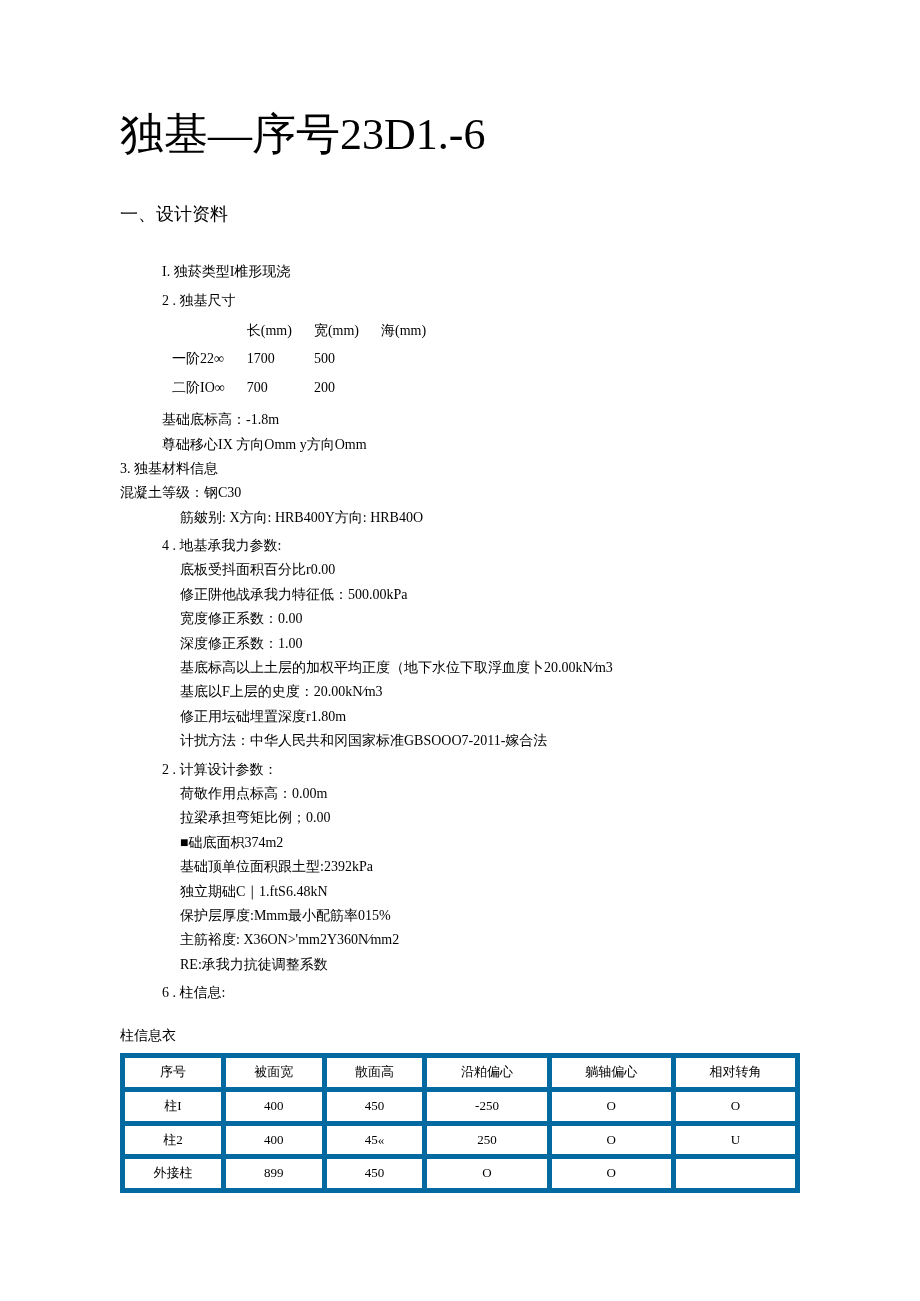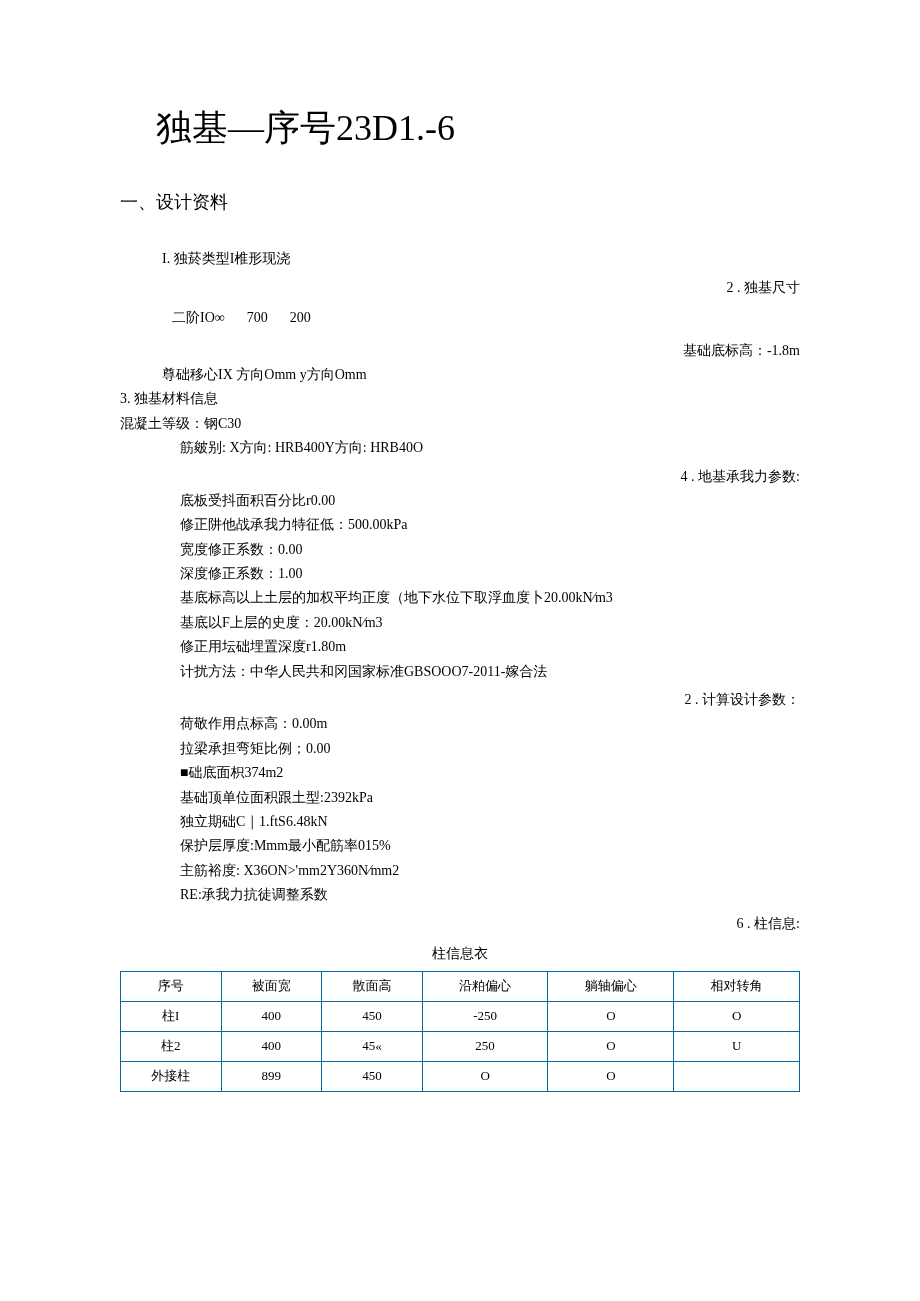--- a/index.html
+++ b/index.html
@@ -6,72 +6,82 @@
     body {
       font-family: "SimSun", "宋体", serif;
       width: 920px;
       background: #fff;
       color: #000;
       padding: 100px 120px 40px 120px;
       font-size: 14px;
       line-height: 1.6;
     }
     h1 {
-      font-size: 36px;
+      font-size: 44px;
       font-weight: normal;
       margin-bottom: 30px;
       font-family: "SimSun", serif;
-      margin-left: 36px;
     }
     h2 {
       font-size: 18px;
       font-weight: normal;
       margin-bottom: 32px;
     }
     .indent-1 { margin-left: 42px; }
     .indent-2 { margin-left: 60px; }
-    .spaced { margin-top: 6px; text-align: right; }
+    .spaced { margin-top: 6px; }
     .dim-table {
       margin-left: 50px;
       margin-top: 4px;
     }
     .dim-table td {
       padding: 2px 20px 2px 0;
     }
     .data-table {
       width: 100%;
       border-collapse: collapse;
       margin-top: 6px;
     }
     .data-table th, .data-table td {
-      border: 1px solid #0369a1;
+      border: 5px solid #0369a1;
       text-align: center;
       padding: 4px 6px;
       font-weight: normal;
       font-size: 13px;
     }
     .table-caption {
-      text-align: center;
-      margin-top: 8px;
+      margin-top: 20px;
       font-family: Liberation Serif, serif;
     }
     .line { margin-top: 2px; }
   </style>
 </head>
 <body>
 
 <h1>独基—序号23D1.-6</h1>
 
 <h2>一、设计资料</h2>
 
 <div class="indent-1 line">I. 独菸类型I椎形现浇</div>
 
 <div class="indent-1 spaced">2 . 独基尺寸</div>
 <table class="dim-table">
   <tbody>
+      <tr>
+    <td></td>
+    <td>长(mm)</td>
+    <td>宽(mm)</td>
+    <td>海(mm)</td>
+  </tr>
+  <tr>
+    <td>一阶22∞</td>
+    <td>1700</td>
+    <td>500</td>
+    <td></td>
+  </tr>
   <tr>
     <td>二阶IO∞</td>
     <td>700</td>
     <td>200</td>
     <td></td>
   </tr>
 </tbody>
   </table>
 
 <div class="indent-1 spaced">基础底标高：-1.8m</div>

